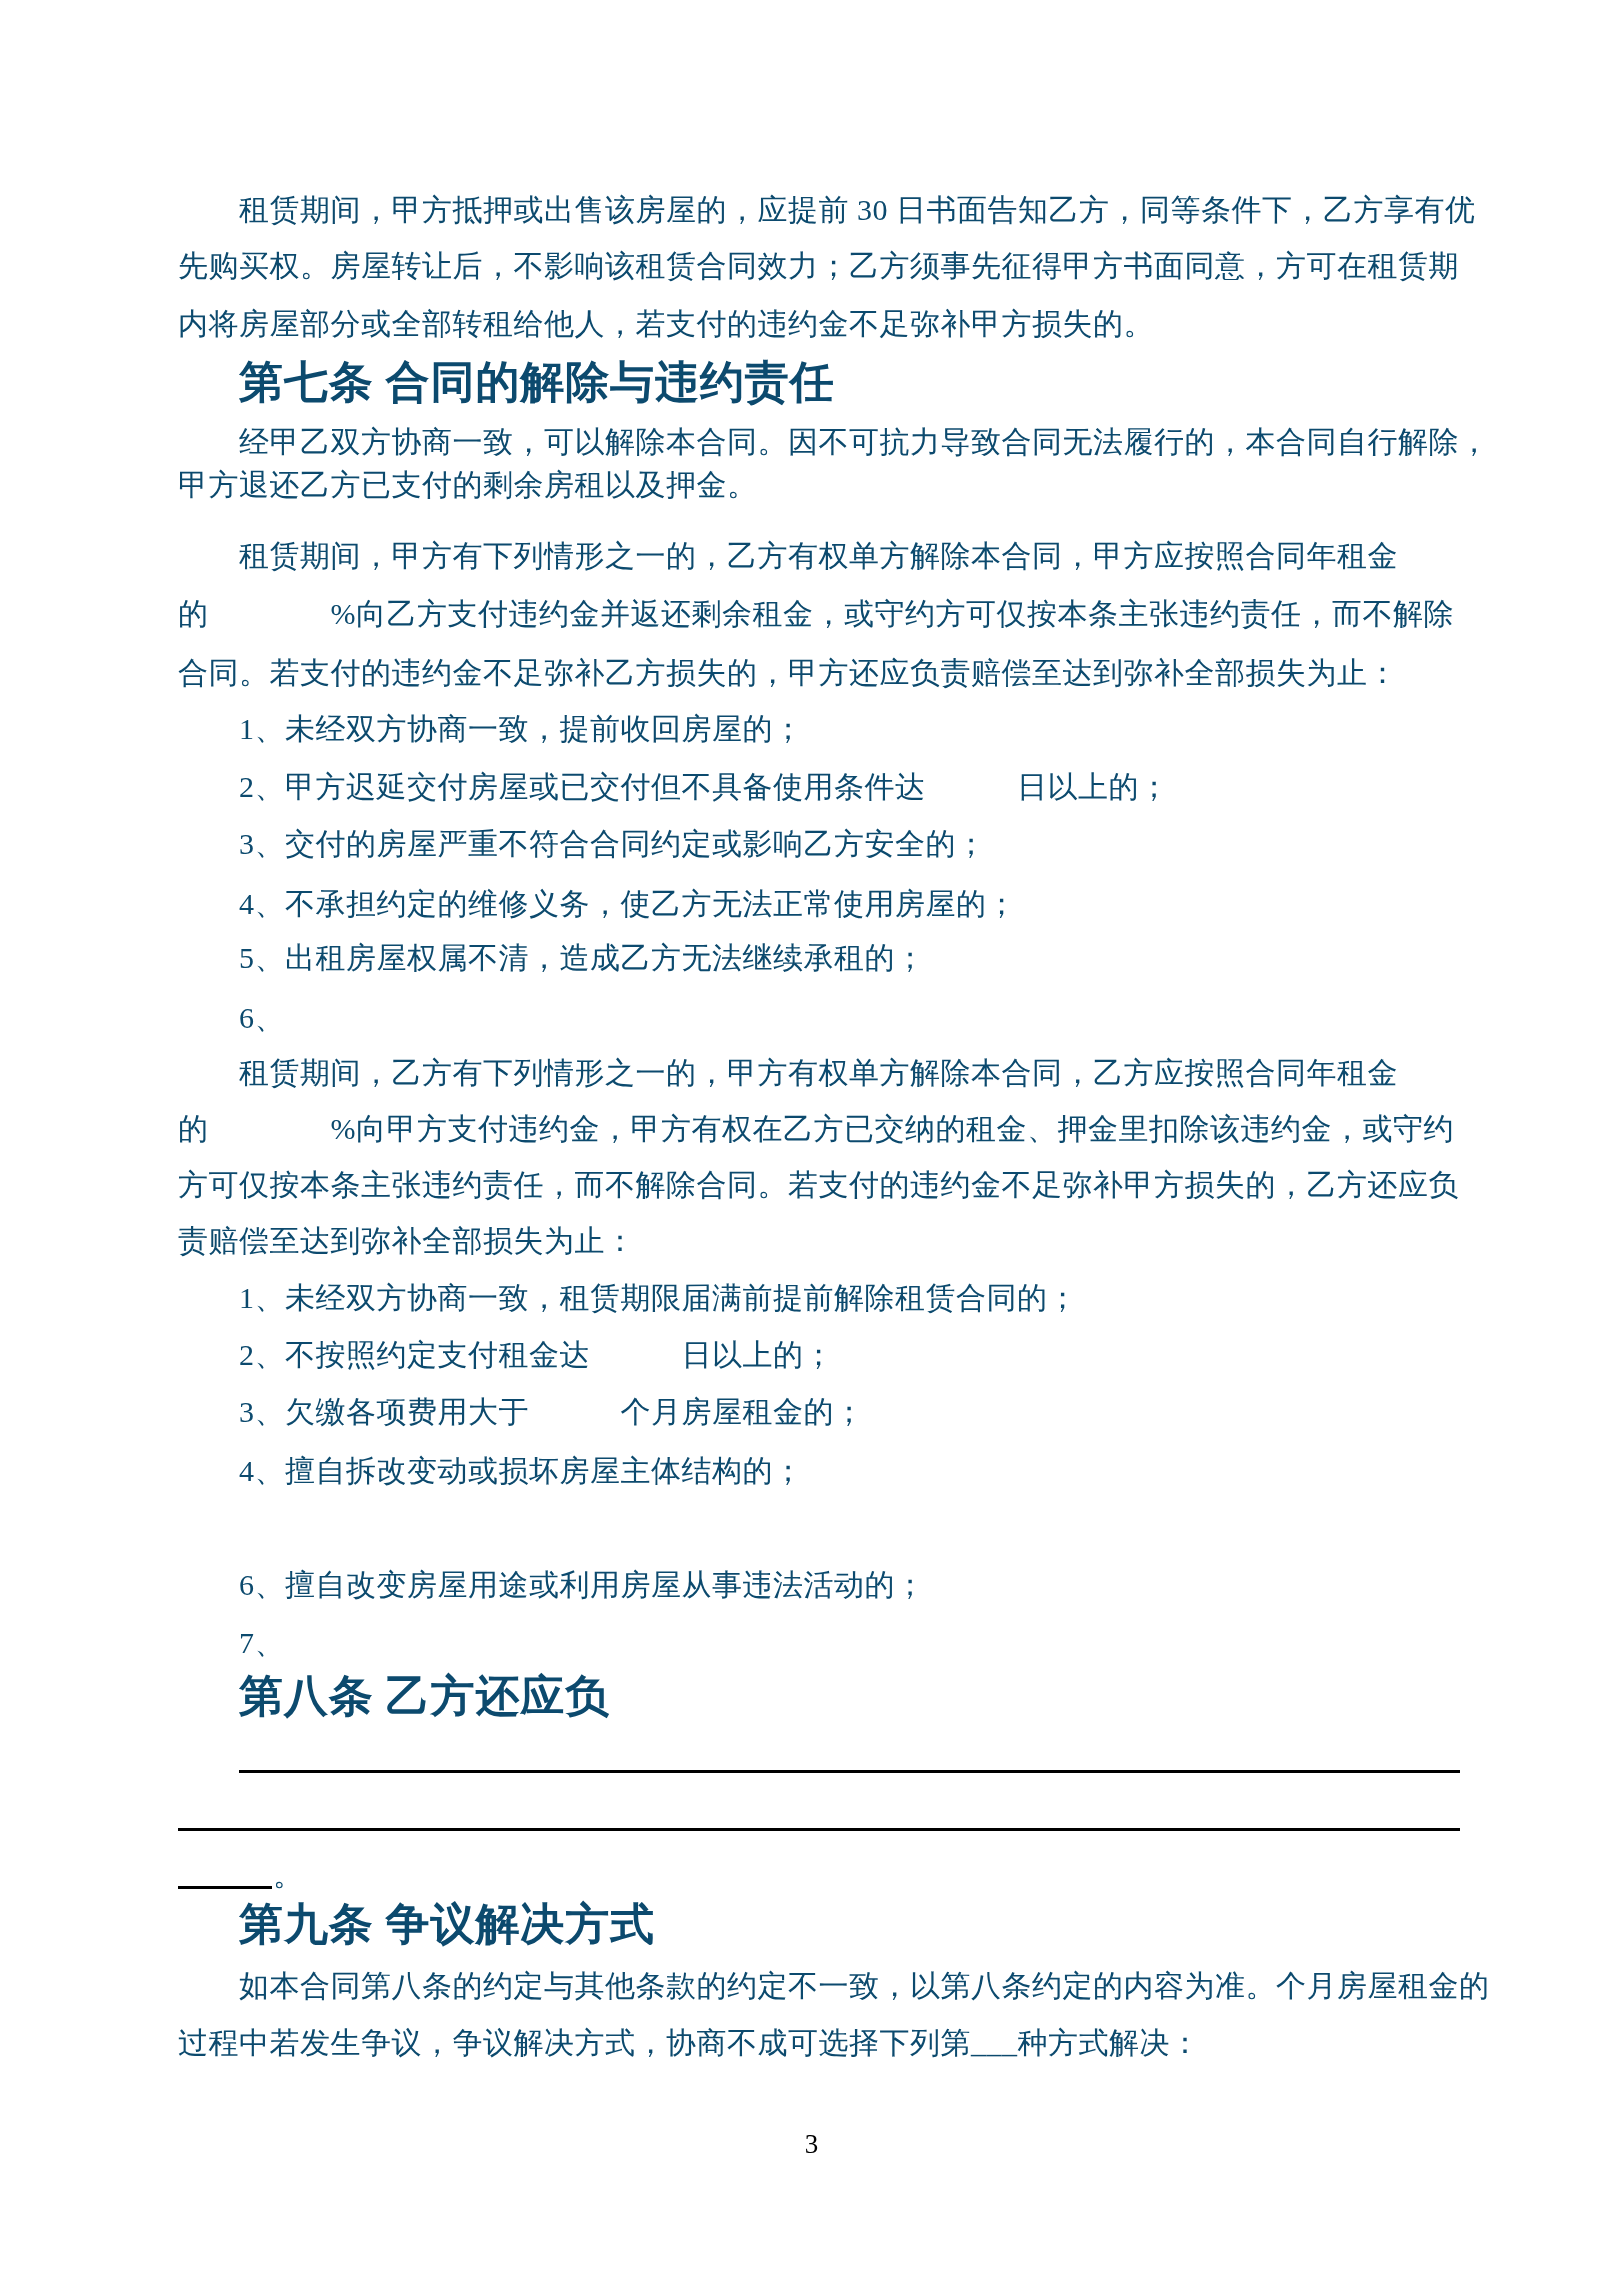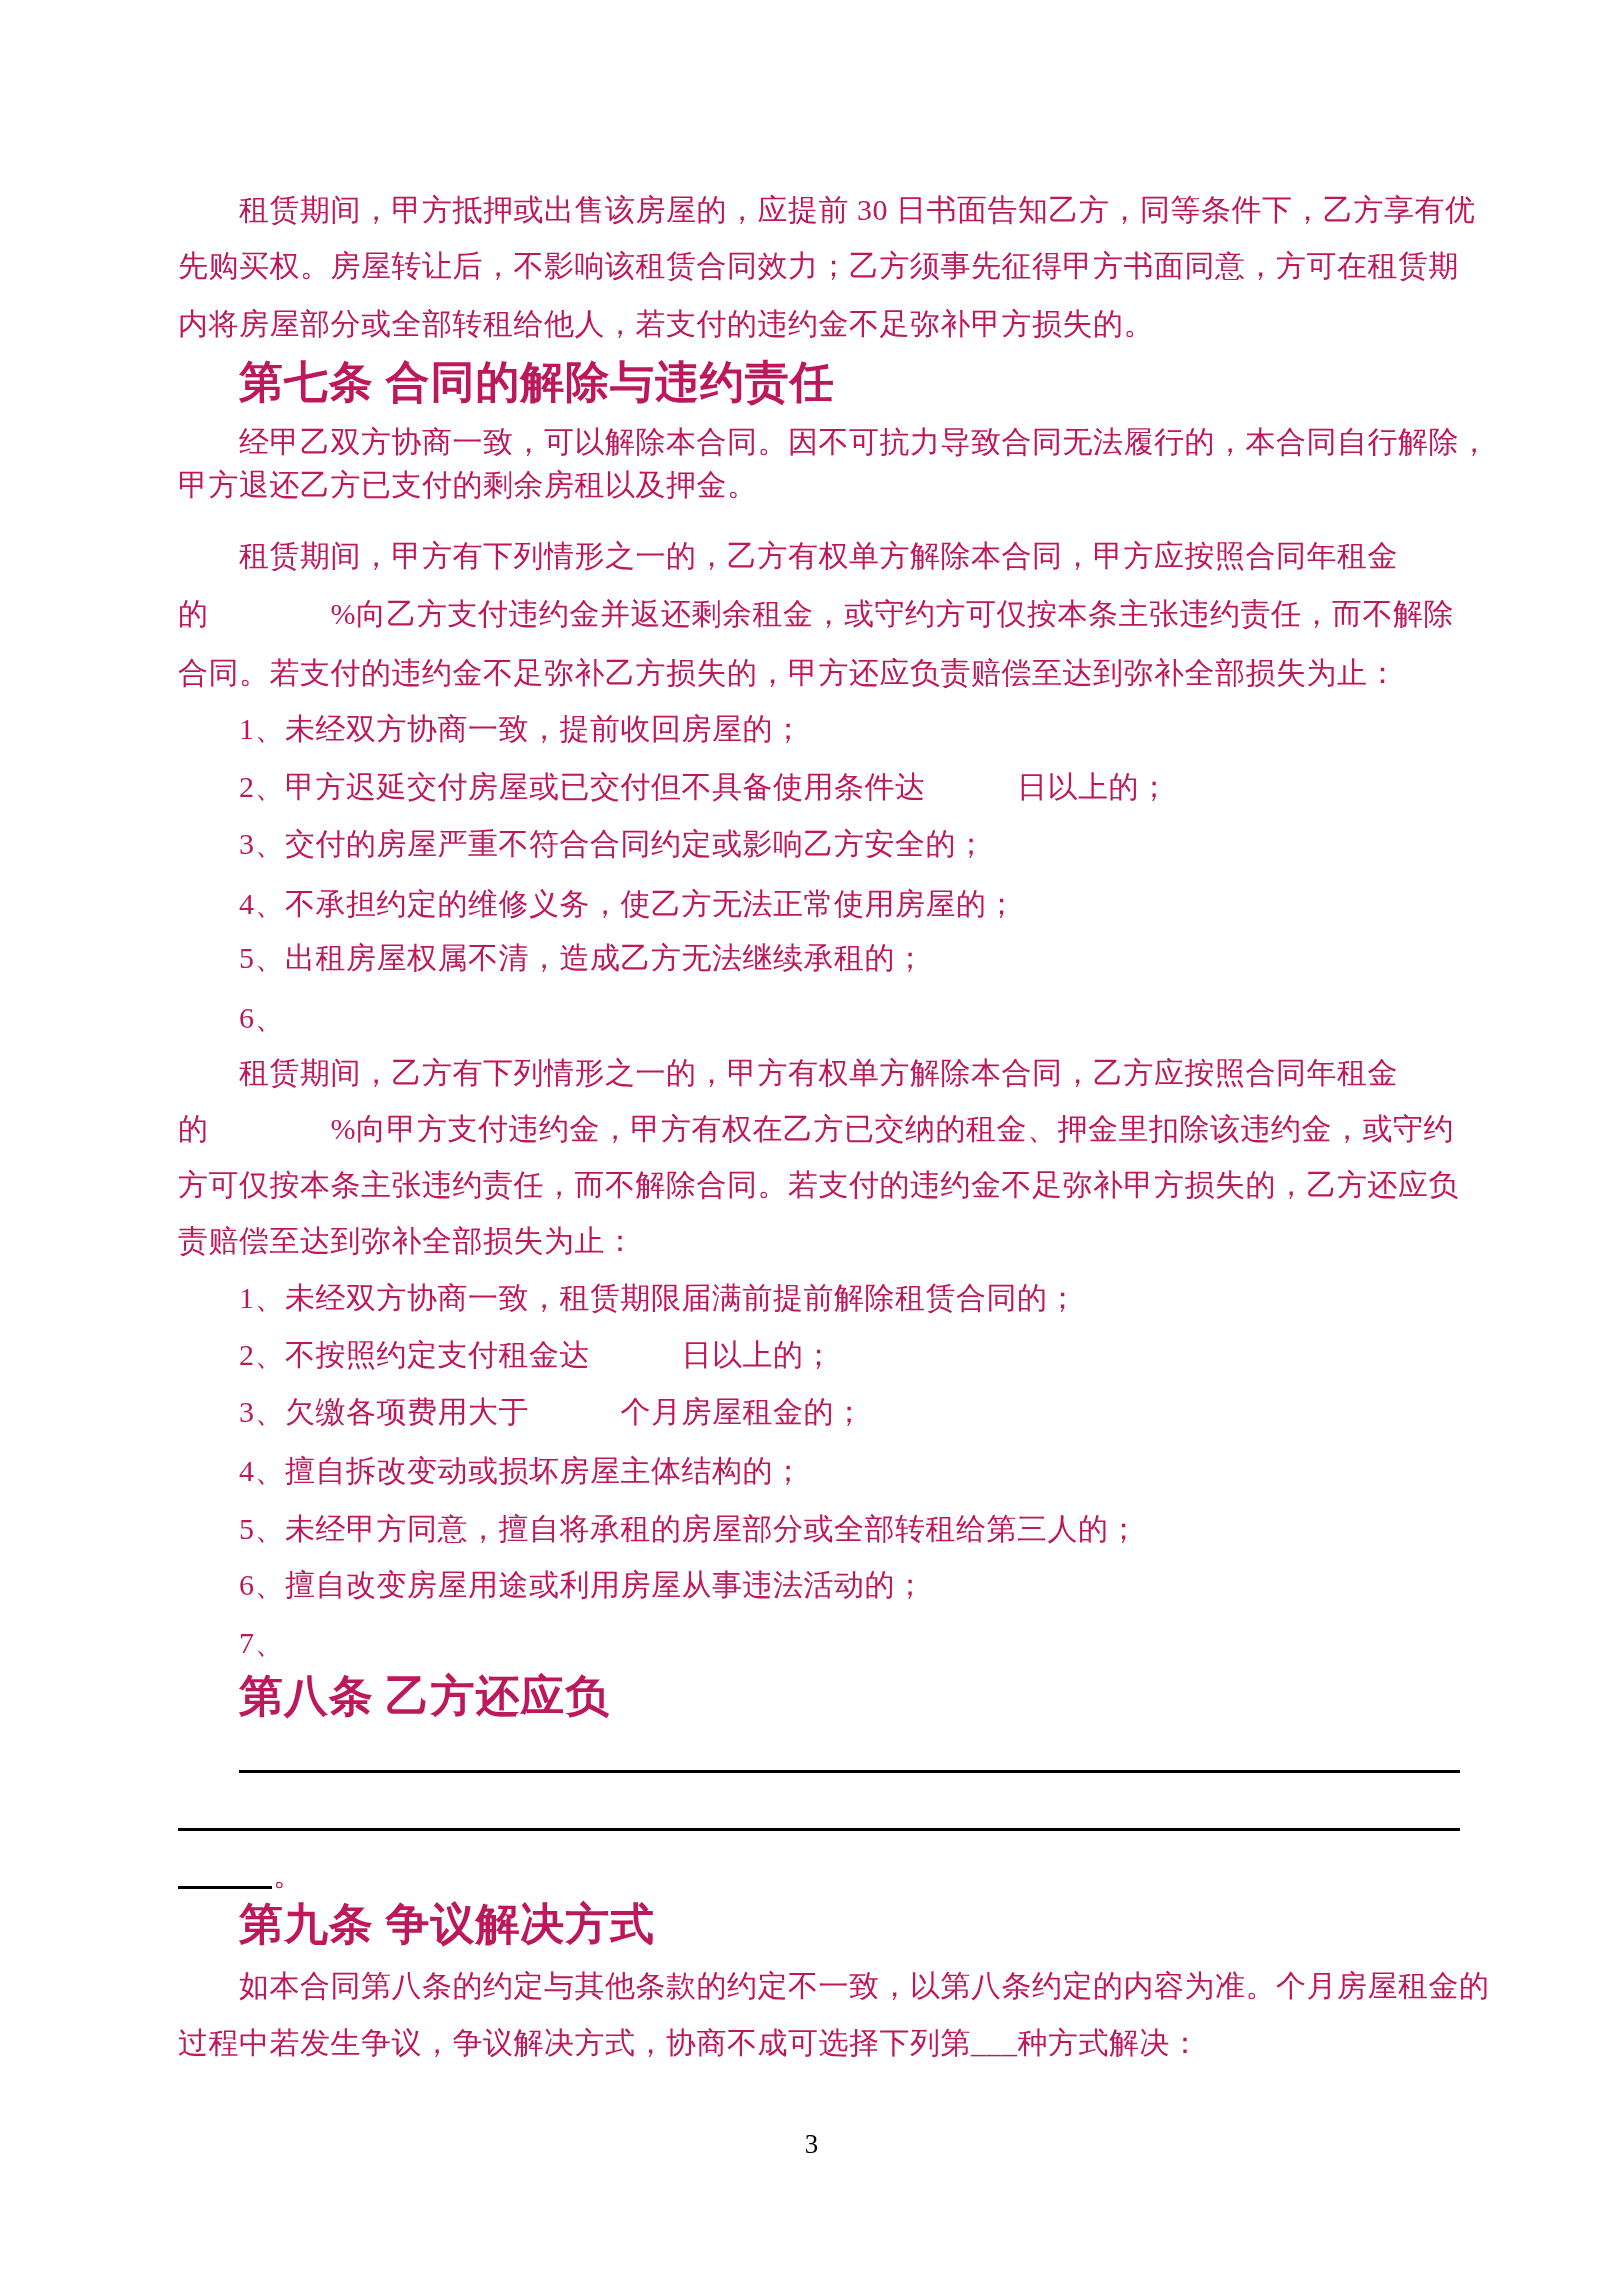--- a/index.html
+++ b/index.html
@@ -16,21 +16,21 @@
     font-family: "Liberation Serif", "DejaVu Serif", serif;
     color: #000000;
   }
   .ln {
     position: absolute;
     left: 178px;
     font-size: 30px;
     line-height: 58px;
     letter-spacing: 0.5px;
     white-space: pre;
-    color: #be185d;
+    color: #0c4a6e;
   }
   .in {
     left: 239px;
   }
   .hd {
     font-weight: 700;
     font-size: 44px;
     letter-spacing: 0.9px;
   }
   .fill-line {
@@ -76,21 +76,20 @@
 
   <div class="ln in" style="top:1044px">租赁期间，乙方有下列情形之一的，甲方有权单方解除本合同，乙方应按照合同年租金</div>
   <div class="ln" style="top:1100px">的　　　　%向甲方支付违约金，甲方有权在乙方已交纳的租金、押金里扣除该违约金，或守约</div>
   <div class="ln" style="top:1156px">方可仅按本条主张违约责任，而不解除合同。若支付的违约金不足弥补甲方损失的，乙方还应负</div>
   <div class="ln" style="top:1212px">责赔偿至达到弥补全部损失为止：</div>
 
   <div class="ln in" style="top:1269px">1、未经双方协商一致，租赁期限届满前提前解除租赁合同的；</div>
   <div class="ln in" style="top:1326px">2、不按照约定支付租金达　　　日以上的；</div>
   <div class="ln in" style="top:1383px">3、欠缴各项费用大于　　　个月房屋租金的；</div>
   <div class="ln in" style="top:1442px">4、擅自拆改变动或损坏房屋主体结构的；</div>
-  <div class="ln in" style="top:1500px">5、未经甲方同意，擅自将承租的房屋部分或全部转租给第三人的；</div>
   <div class="ln in" style="top:1556px">6、擅自改变房屋用途或利用房屋从事违法活动的；</div>
   <div class="ln in" style="top:1614px">7、</div>
 
   <div class="ln in hd" style="top:1668px">第八条 乙方还应负</div>
 
   <div class="fill-line" style="top:1770px; left:239px; width:1221px"></div>
   <div class="fill-line" style="top:1828px; left:178px; width:1282px"></div>
   <div class="fill-line" style="top:1886px; left:178px; width:94px"></div>
   <div class="ln" style="top:1846px; left:273px">。</div>
 

